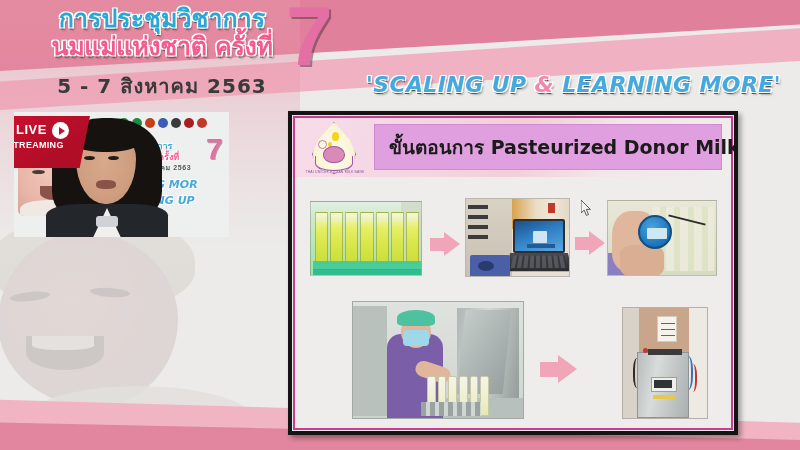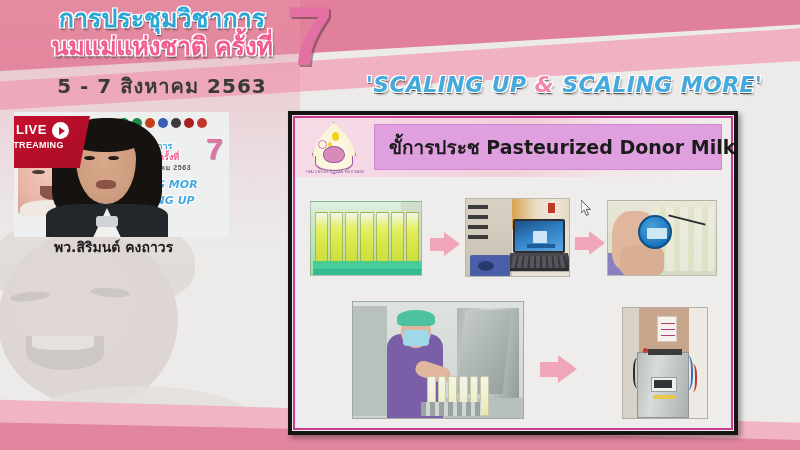--- a/index.html
+++ b/index.html
@@ -418,21 +418,21 @@
   <div class="bg-bottom-band-dk"></div>
 
   <div class="hdr-thai">
     <span>การประชุมวิชาการ</span>
     <span class="l2">นมแม่แห่งชาติ ครั้งที่</span>
   </div>
   <div class="hdr-date">5 - 7 สิงหาคม 2563</div>
   <div class="hdr-seven">7</div>
 
 
-  <div class="hdr-tagline"><span>'SCALING UP </span><span class="amp">&amp;</span><span> SCALING MORE'</span></div>
+  <div class="hdr-tagline"><span>'SCALING UP </span><span class="amp">&amp;</span><span> LEARNING MORE'</span></div>
 
   <div class="video-card">
     <div class="vc-poster">
       <div class="poster-logos">
         <div class="pl" style="background:#d9a7c0"></div>
         <div class="pl" style="background:#128a3e"></div>
         <div class="pl" style="background:#1a8f46"></div>
         <div class="pl" style="background:#c2401a"></div>
         <div class="pl" style="background:#3b5bb5"></div>
         <div class="pl" style="background:#3b3b3b"></div>
@@ -469,39 +469,38 @@
 
     <div class="live-badge">
       <div class="lv-top">LIVE</div>
       <div class="lv-play">
           <i></i>
         </div>
       <div class="lv-bot">STREAMING</div>
     </div>
   </div>
 
-  <div class="speaker-name">พว.สิริมนต์  คงถาวร</div>
 
   <div class="slide">
     <div class="slide-inner">
       <div class="slide-top-wash"></div>
       <div class="slide-frame-pink"></div>
 
       <div class="slide-logo">
         <div class="drop"></div>
         <div class="ydot"></div>
         <div class="ydot2"></div>
         <div class="ring"></div>
         <div class="baby"></div>
         <div class="hands"></div>
         <div class="cap">THAI UNICEF HUMAN MILK BANK</div>
       </div>
 
       <div class="slide-title-box">
-        <div class="txt">ขั้การประช Pasteurized Donor Milk</div>
+        <div class="txt">ขั้นตอนการ Pasteurized Donor Milk</div>
       </div>
 
       <div class="ph ph1">
         <div class="wall"></div>
         <div class="rack">
           <div class="btl"></div>
           <div class="btl"></div>
           <div class="btl"></div>
           <div class="btl"></div>
           <div class="btl"></div>

